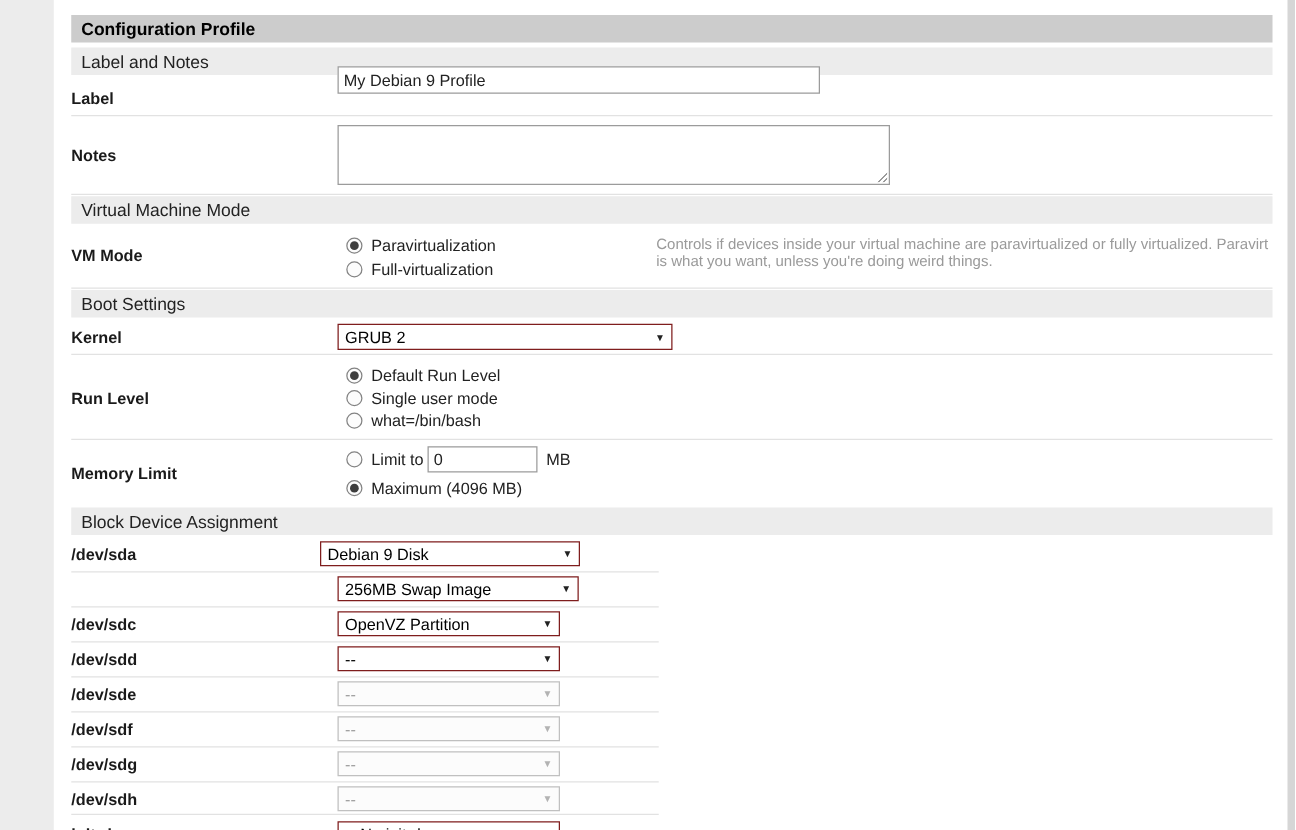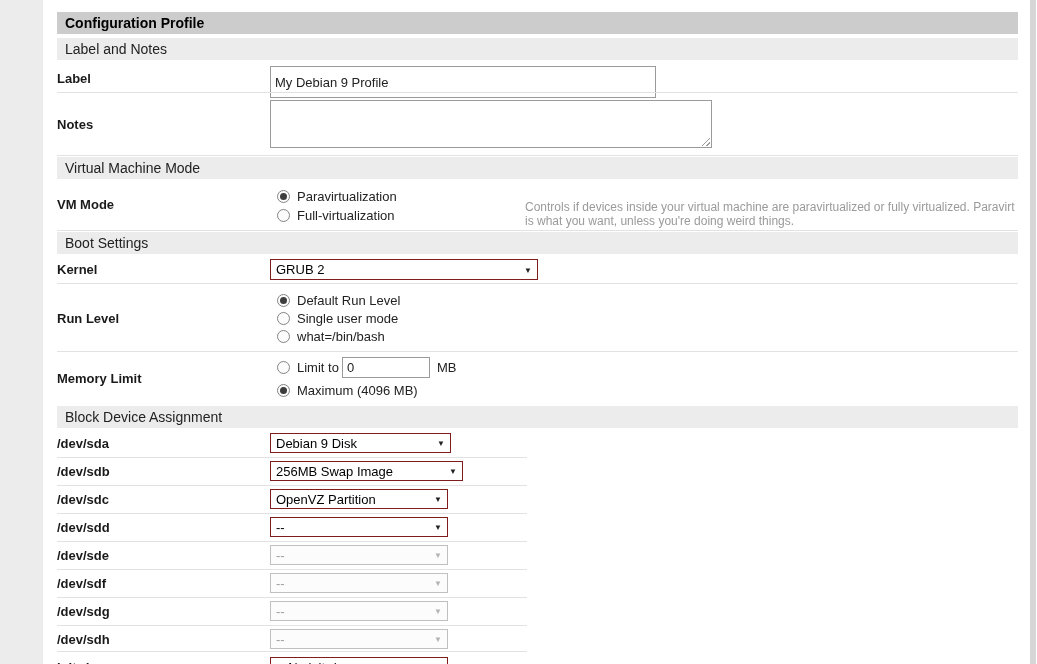--- a/index.html
+++ b/index.html
@@ -34,38 +34,38 @@
   .optlabel { position:absolute; color:#222; line-height:16px; }
 
   .sel { position:absolute; border:1px solid #7f1d1d; background:#fff; color:#000;
          padding:2px 18px 2px 5px; line-height:15px; white-space:nowrap; overflow:hidden; }
   .sel .arrow { position:absolute; right:5px; top:50%; transform:translateY(-50%);
                 font-size:8px; color:#222; }
   .sel.disabled { border-color:#c0c0c0; color:#9e9e9e; background:#fcfcfc; }
   .sel.disabled .arrow { color:#b3b3b3; }
 
   .help { position:absolute; left:525px; width:500px; color:#9a9a9a;
-          font-size:12px; line-height:14px;margin-top:12px; }
+          font-size:12px; line-height:14px; }
 </style>
 </head>
 <body>
 
 <div class="screen">
 
   <div class="gutter-left"></div>
   <div class="scroll-strip"></div>
 
   <div class="band header" style="top:12px">Configuration Profile</div>
   <div class="band" style="top:157px">Virtual Machine Mode</div>
   <div class="band" style="top:38px">Label and Notes</div>
   <div class="band" style="top:232px">Boot Settings</div>
   <div class="band" style="top:406px">Block Device Assignment</div>
 
   <div class="flabel" style="top:71px">Label</div>
-  <input class="tinput" style="left: 270px; top: 66px; width: 386px; height: 32px;" value="My Debian 9 Profile">
+  <input class="tinput" style="left: 270px; top: 53px; width: 386px; height: 22px;" value="My Debian 9 Profile">
   <div class="divider" style="top:92px"></div>
 
   <div class="flabel" style="top:117px">Notes</div>
   <textarea class="tinput" style="left: 270px; top: 100px; width: 442px; height: 48px;"></textarea>
   <div class="grip" style="left:701px"></div>
   <div class="divider" style="top:155px"></div>
 
   <div class="flabel" style="top:197px">VM Mode</div>
   <span class="radio checked" style="left:277px; top:190px"></span>
   <span class="optlabel" style="left:297px; top:189px">Paravirtualization</span>
@@ -92,27 +92,26 @@
 
   <div class="flabel" style="top:371px">Memory Limit</div>
   <span class="radio" style="left:277px; top:361px"></span>
   <span class="optlabel" style="left:297px; top:360px">Limit to</span>
   <input class="tinput" style="left: 342px; top: 357px; width: 88px; height: 21px;" value="0">
   <span class="optlabel" style="left:437px; top:360px">MB</span>
   <span class="radio checked" style="left:277px; top:384px"></span>
   <span class="optlabel" style="left:297px; top:383px">Maximum (4096 MB)</span>
 
   <div class="flabel" style="top:436px">/dev/sda</div>
-  <div class="sel" style="left:270px; top:433px; width:181px; height:20px">
+  <div class="sel" style="left:256px; top:433px; width:208px; height:20px">
     <span>Debian 9 Disk</span>
     <span class="arrow">▼</span>
   </div>
   <div class="divider short" style="top:457px"></div>
 
-  <div class="flabel" style="top:464px">/dev/sdb</div>
   <div class="sel" style="left:270px; top:461px; width:193px; height:20px">
     <span>256MB Swap Image</span>
     <span class="arrow">▼</span>
   </div>
   <div class="divider short" style="top:485px"></div>
 
   <div class="flabel" style="top:492px">/dev/sdc</div>
   <div class="sel" style="left:270px; top:489px; width:178px; height:20px">
     <span>OpenVZ Partition</span>
     <span class="arrow">▼</span>

